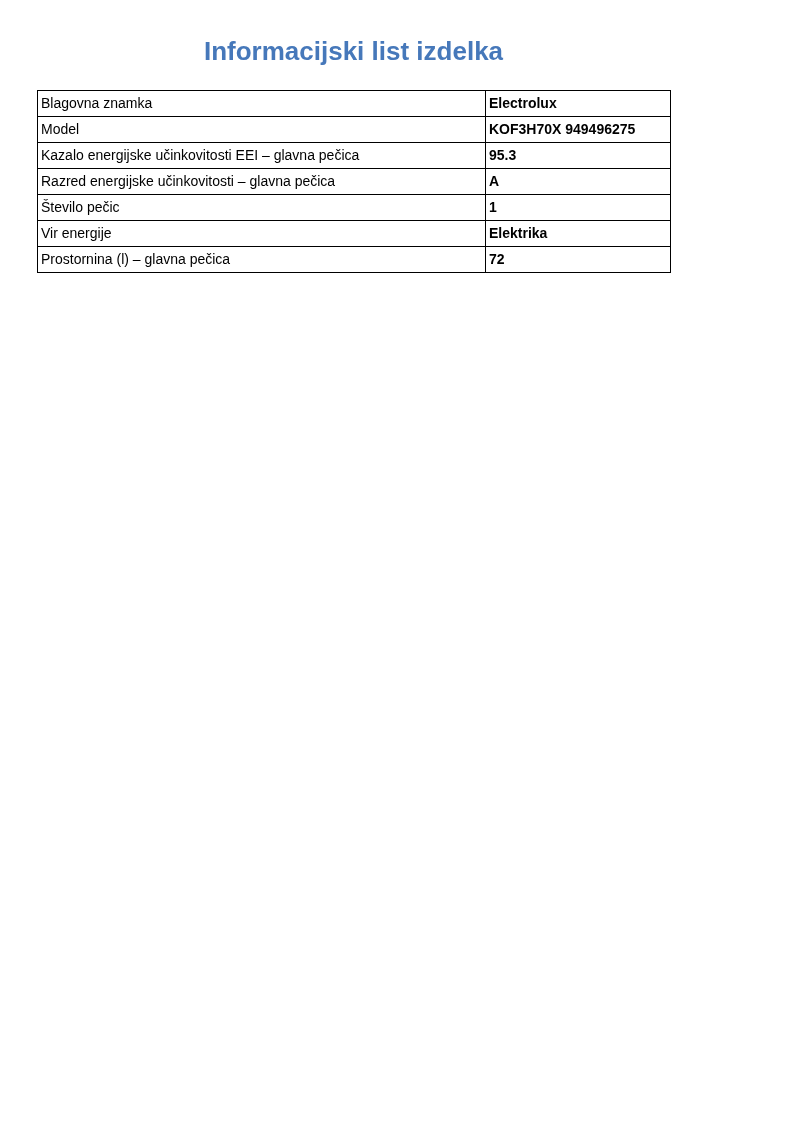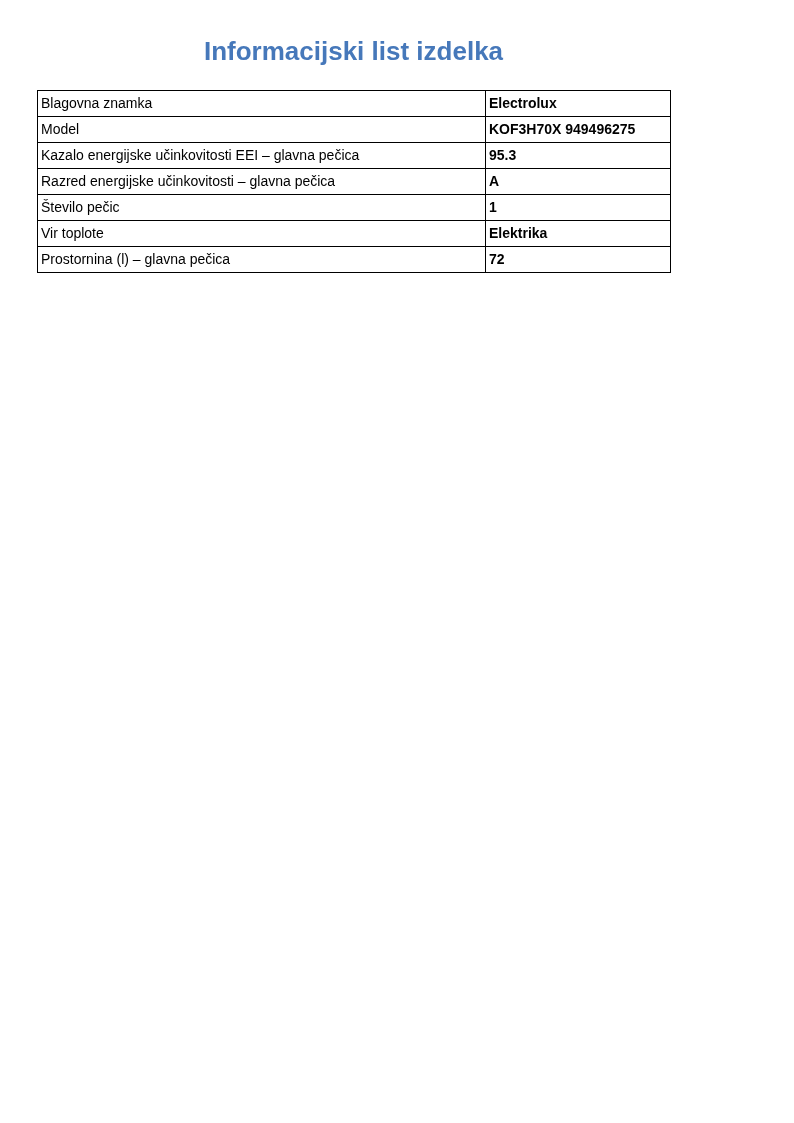--- a/index.html
+++ b/index.html
@@ -66,21 +66,21 @@
       </tr>
       <tr>
         <td class="label-cell">Razred energijske učinkovitosti – glavna pečica</td>
         <td class="value-cell">A</td>
       </tr>
       <tr>
         <td class="label-cell">Število pečic</td>
         <td class="value-cell">1</td>
       </tr>
       <tr>
-        <td class="label-cell">Vir toplote</td>
+        <td class="label-cell">Vir energije</td>
         <td class="value-cell">Elektrika</td>
       </tr>
       <tr>
         <td class="label-cell">Prostornina (l) – glavna pečica</td>
         <td class="value-cell">72</td>
       </tr>
     </tbody>
   </table>
 
 </div>

